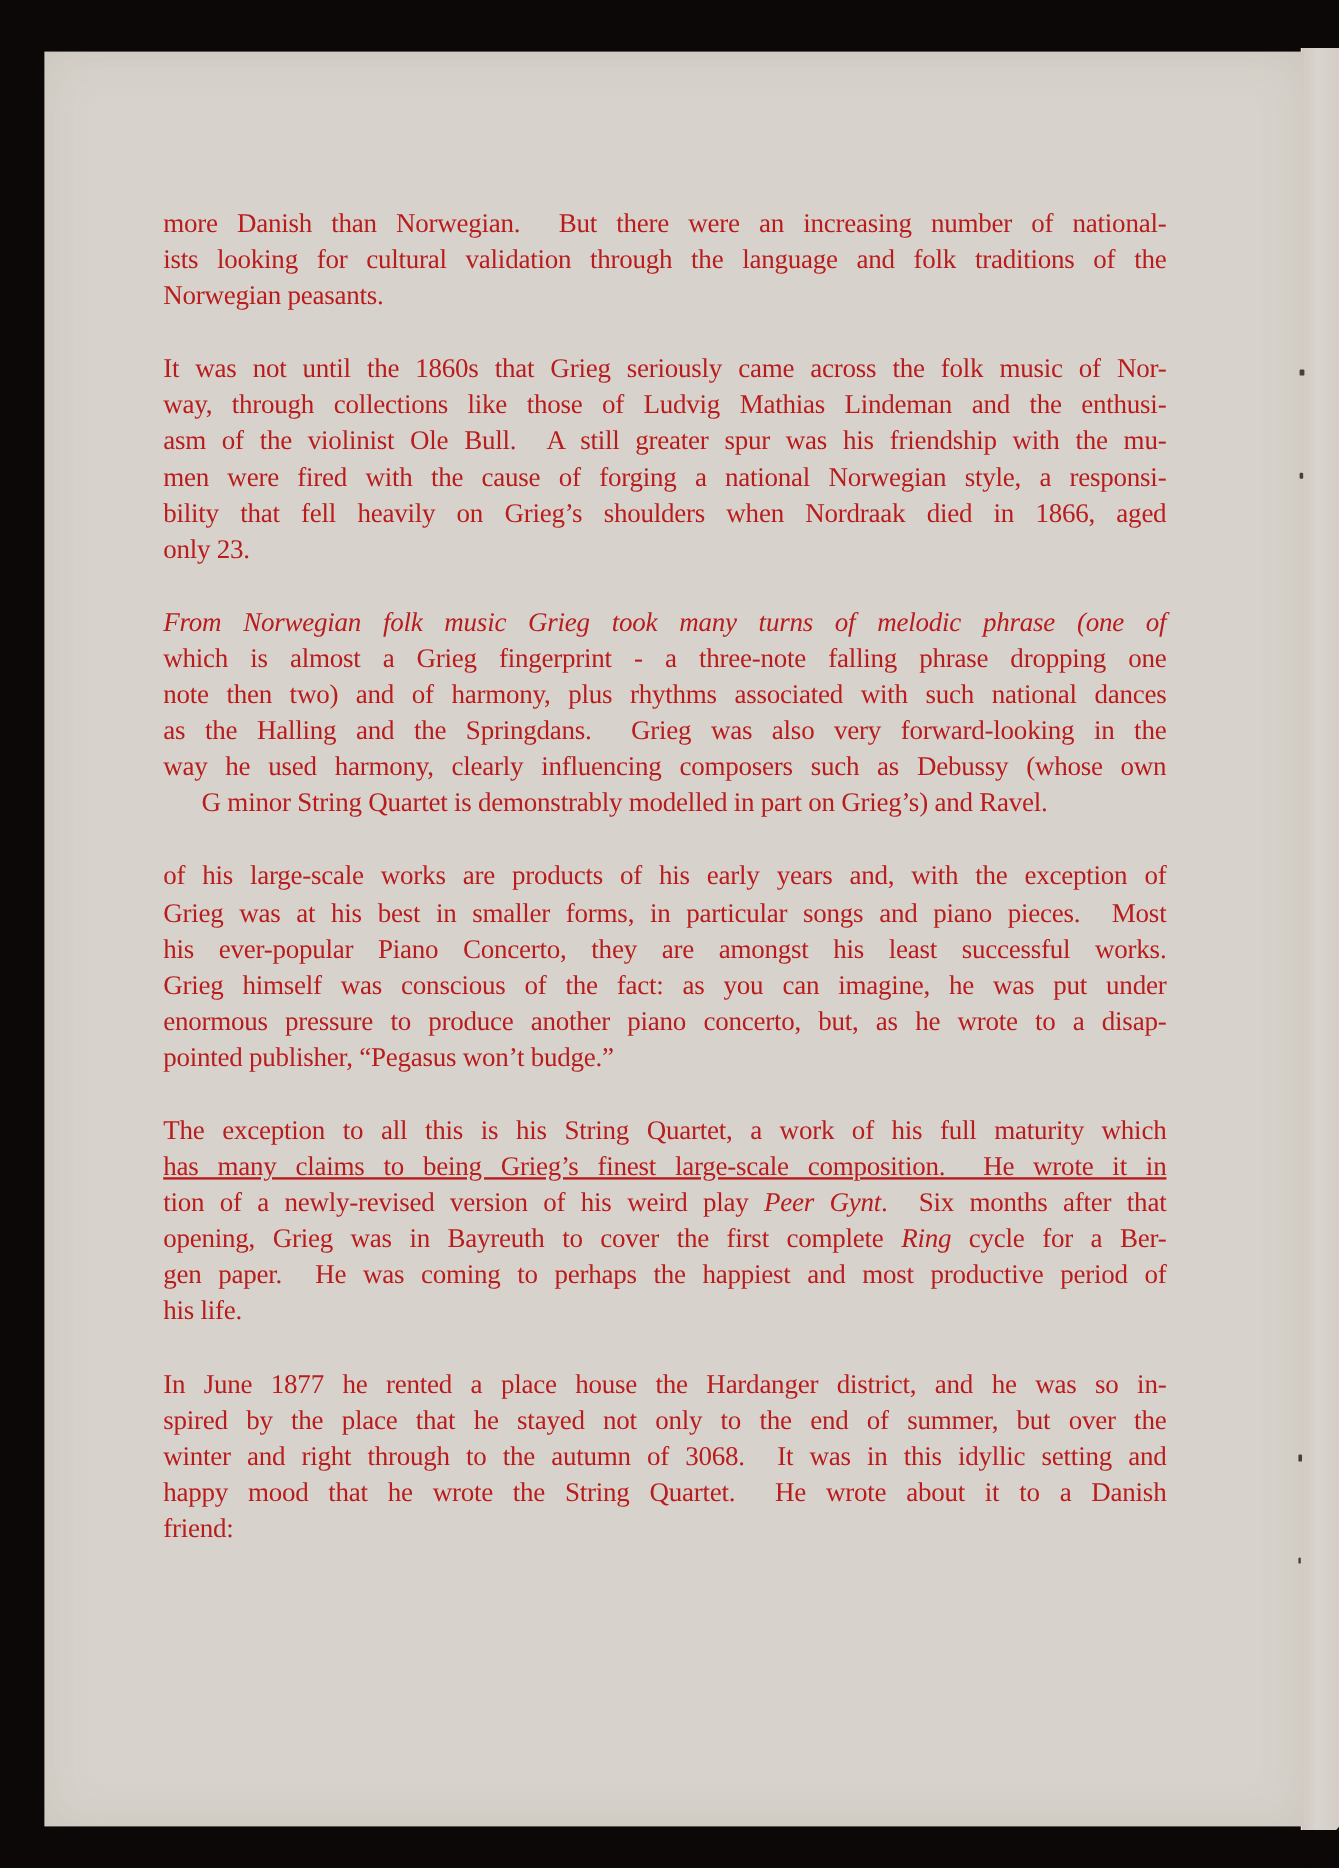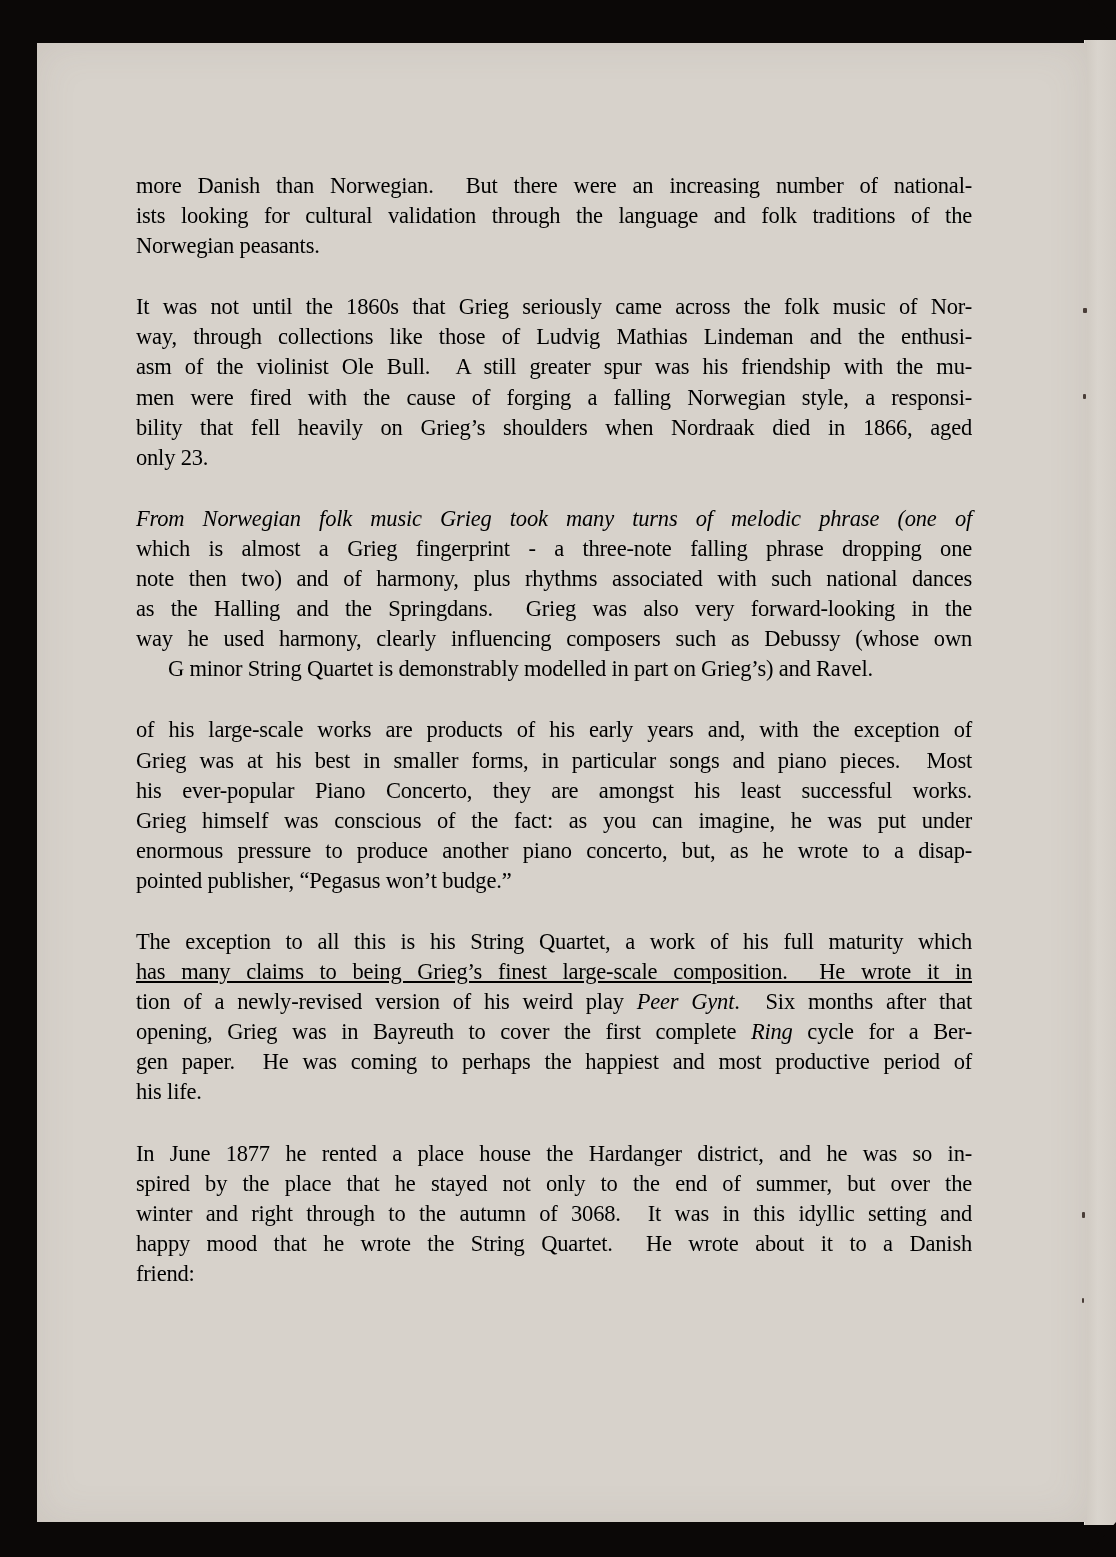--- a/index.html
+++ b/index.html
@@ -50,21 +50,21 @@
       border-left: 30px solid transparent;
     }
     .text-block {
       position: absolute;
       left: 99px;
       top: 128px;
       width: 836px;
       font-family: "Liberation Serif", serif;
       font-size: 22.5px;
       line-height: 30.1px;
-      color: #000000;
+      color: #b91c1c;
       text-align: justify;
       letter-spacing: -0.2px;
     }
     .para {
       margin: 0 0 31px 0;
     }
     .line {
       display: block;
       text-align: justify;
       text-align-last: justify;
@@ -93,21 +93,21 @@
   <div class="text-block" id="text-block">
       <div class="para">
         <span class="line"><span style="white-space: pre;">more Danish than Norwegian.  But there were an increasing number of national-</span></span>
         <span class="line"><span style="white-space: pre;">ists looking for cultural validation through the language and folk traditions of the</span></span>
         <span class="line last"><span style="white-space: pre;">Norwegian peasants.</span></span>
       </div>
       <div class="para">
         <span class="line"><span style="white-space: pre;">It was not until the 1860s that Grieg seriously came across the folk music of Nor-</span></span>
         <span class="line"><span style="white-space: pre;">way, through collections like those of Ludvig Mathias Lindeman and the enthusi-</span></span>
         <span class="line"><span style="white-space: pre;">asm of the violinist Ole Bull.  A still greater spur was his friendship with the mu-</span></span>
-        <span class="line"><span style="white-space: pre;">men were fired with the cause of forging a falling Norwegian style, a responsi-</span></span>
+        <span class="line"><span style="white-space: pre;">men were fired with the cause of forging a national Norwegian style, a responsi-</span></span>
         <span class="line"><span style="white-space: pre;">bility that fell heavily on Grieg’s shoulders when Nordraak died in 1866, aged</span></span>
         <span class="line last"><span style="white-space: pre;">only 23.</span></span>
       </div>
       <div class="para">
         <span class="line"><span style="white-space: pre; font-style: italic;">From Norwegian folk music Grieg took many turns of melodic phrase (one of</span></span>
         <span class="line"><span style="white-space: pre;">which is almost a Grieg fingerprint - a three-note falling phrase dropping one</span></span>
         <span class="line"><span style="white-space: pre;">note then two) and of harmony, plus rhythms associated with such national dances</span></span>
         <span class="line"><span style="white-space: pre;">as the Halling and the Springdans.  Grieg was also very forward-looking in the</span></span>
         <span class="line"><span style="white-space: pre;">way he used harmony, clearly influencing composers such as Debussy (whose own</span></span>
         <span class="line last"><span style="white-space: pre; margin-left: 32px;">G minor String Quartet is demonstrably modelled in part on Grieg’s) and Ravel.</span></span>

